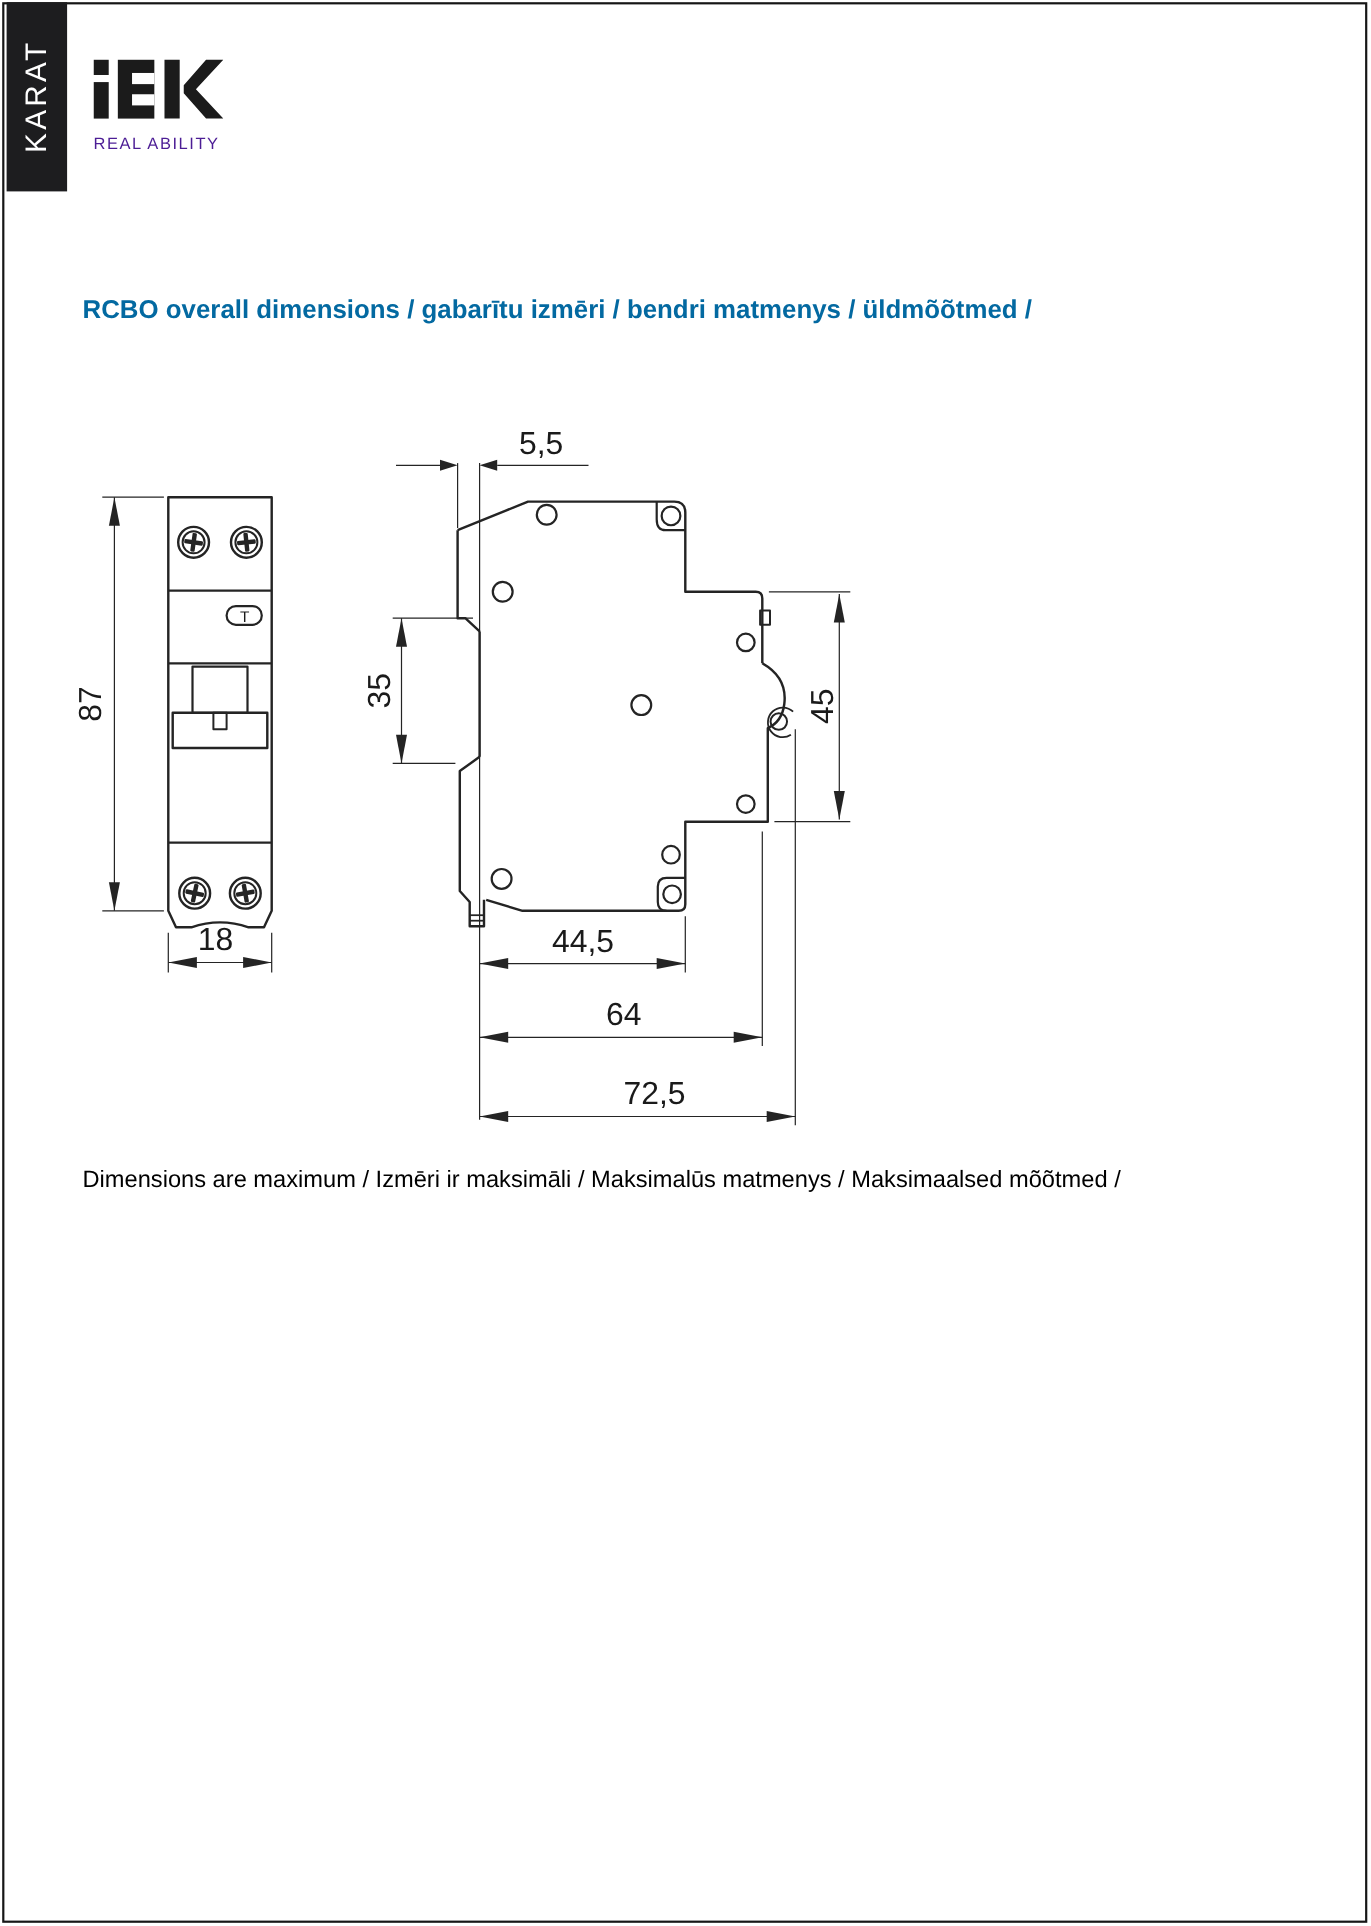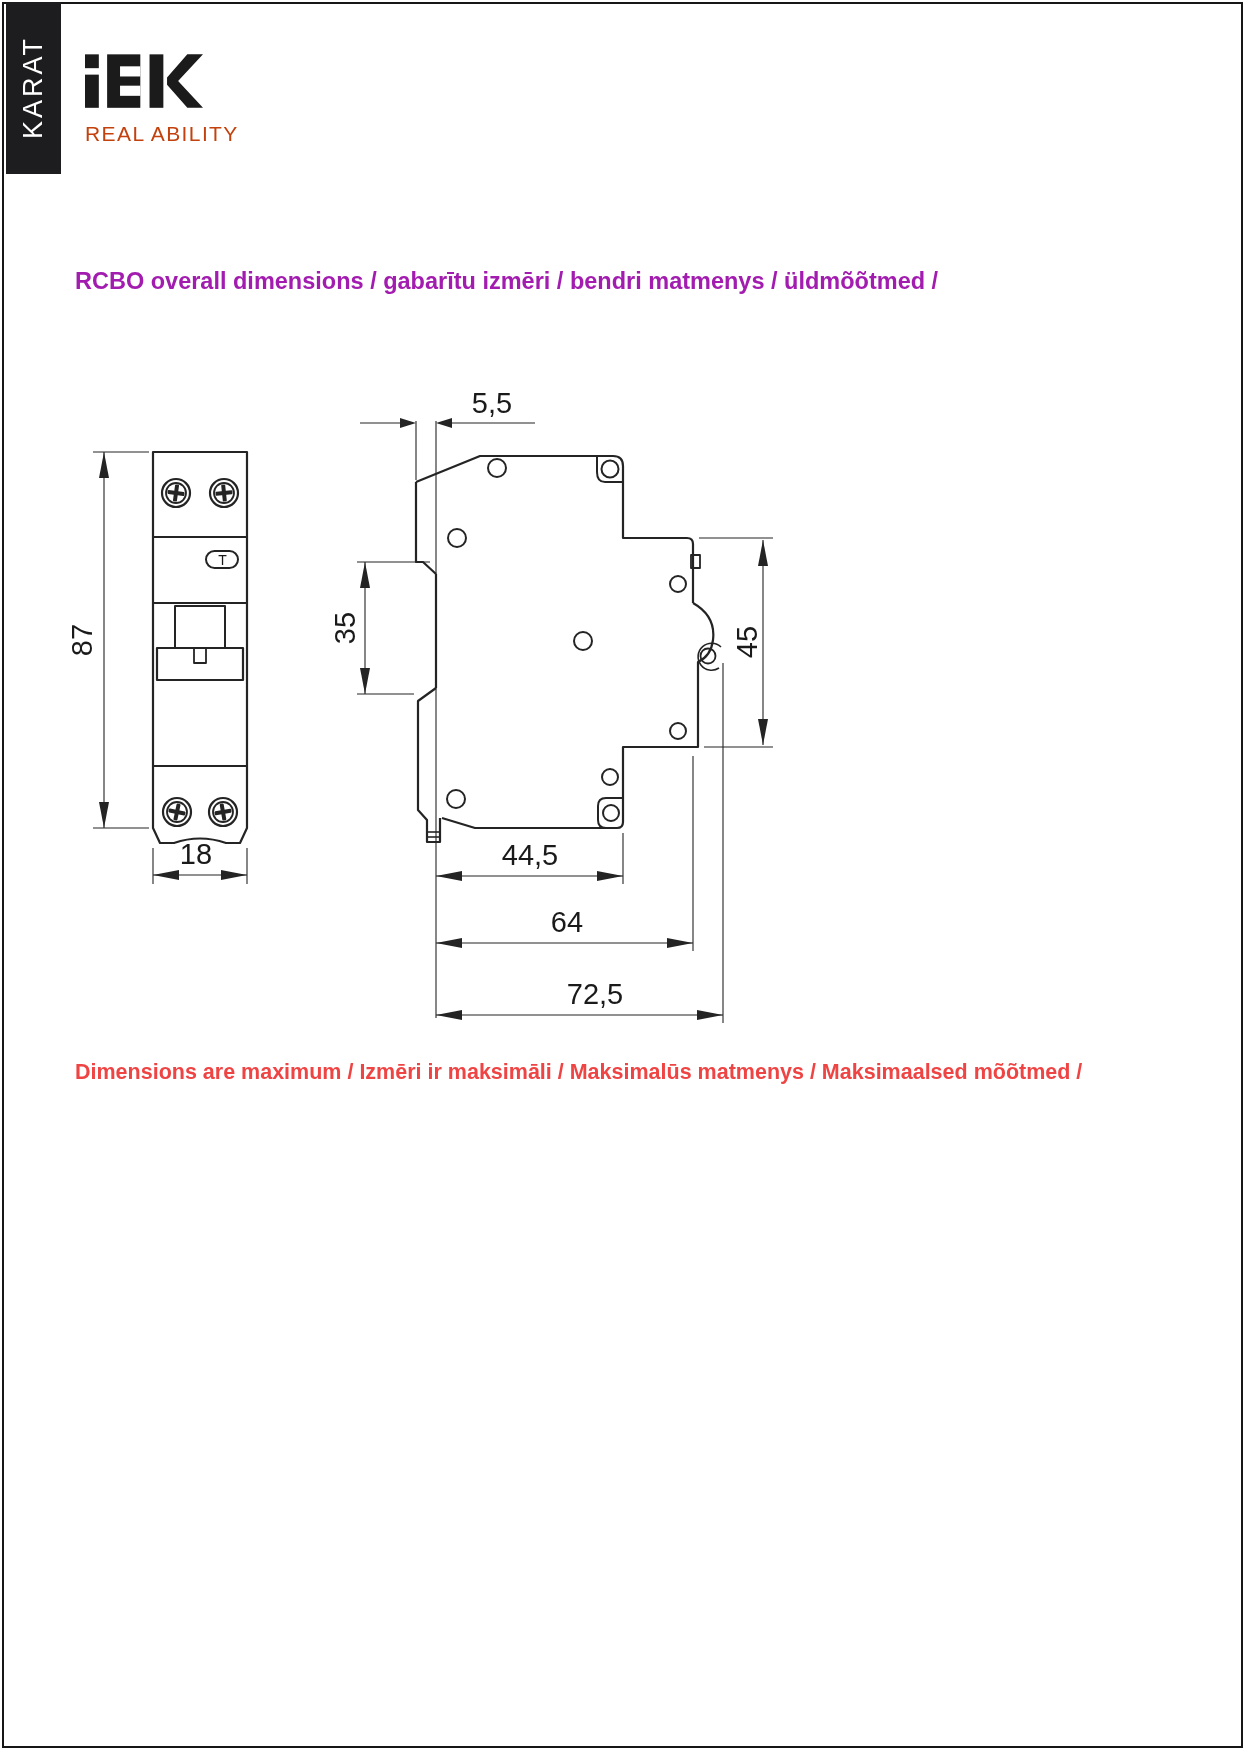--- a/index.html
+++ b/index.html
@@ -15,30 +15,30 @@
   .karat-banner{
     position:absolute;left:6px;top:2px;width:55px;height:172px;
     background:#1d1d1f;display:flex;align-items:center;justify-content:center;
   }
   .karat-banner span{
     writing-mode:vertical-rl;transform:rotate(180deg);
     color:#ffffff;font-size:27px;letter-spacing:3px;font-weight:400;
   }
   .logo-wrap{position:absolute;left:85px;top:52px;}
   .logo-tagline{
-    position:absolute;left:85px;top:122px;font-size:21px;letter-spacing:1.4px;
-    color:#c2410c;white-space:nowrap;
+    position:absolute;left:85px;top:122px;font-size:15px;letter-spacing:1.4px;
+    color:#4c1d95;white-space:nowrap;
   }
   .doc-title{
     position:absolute;left:75px;top:266px;width:1050px;
-    font-size:23.5px;font-weight:bold;line-height:30.5px;color:#a21caf;
+    font-size:23.5px;font-weight:bold;line-height:30.5px;color:#0369a1;
   }
   .footer-note{
     position:absolute;left:75px;top:1058px;width:1080px;
-    font-size:21.5px;line-height:28.5px;color:#ef4444;font-weight:bold;
+    font-size:21.5px;line-height:28.5px;color:#000000;
   }
   svg text{font-family:"Liberation Sans","DejaVu Sans",sans-serif;}
   .dim-label{font-size:29px;fill:#1a1a1a;}
   .drawing-svg{position:absolute;left:0;top:0;}
 </style>
 </head>
 <body>
 
 <div class="page-border"></div>
 

